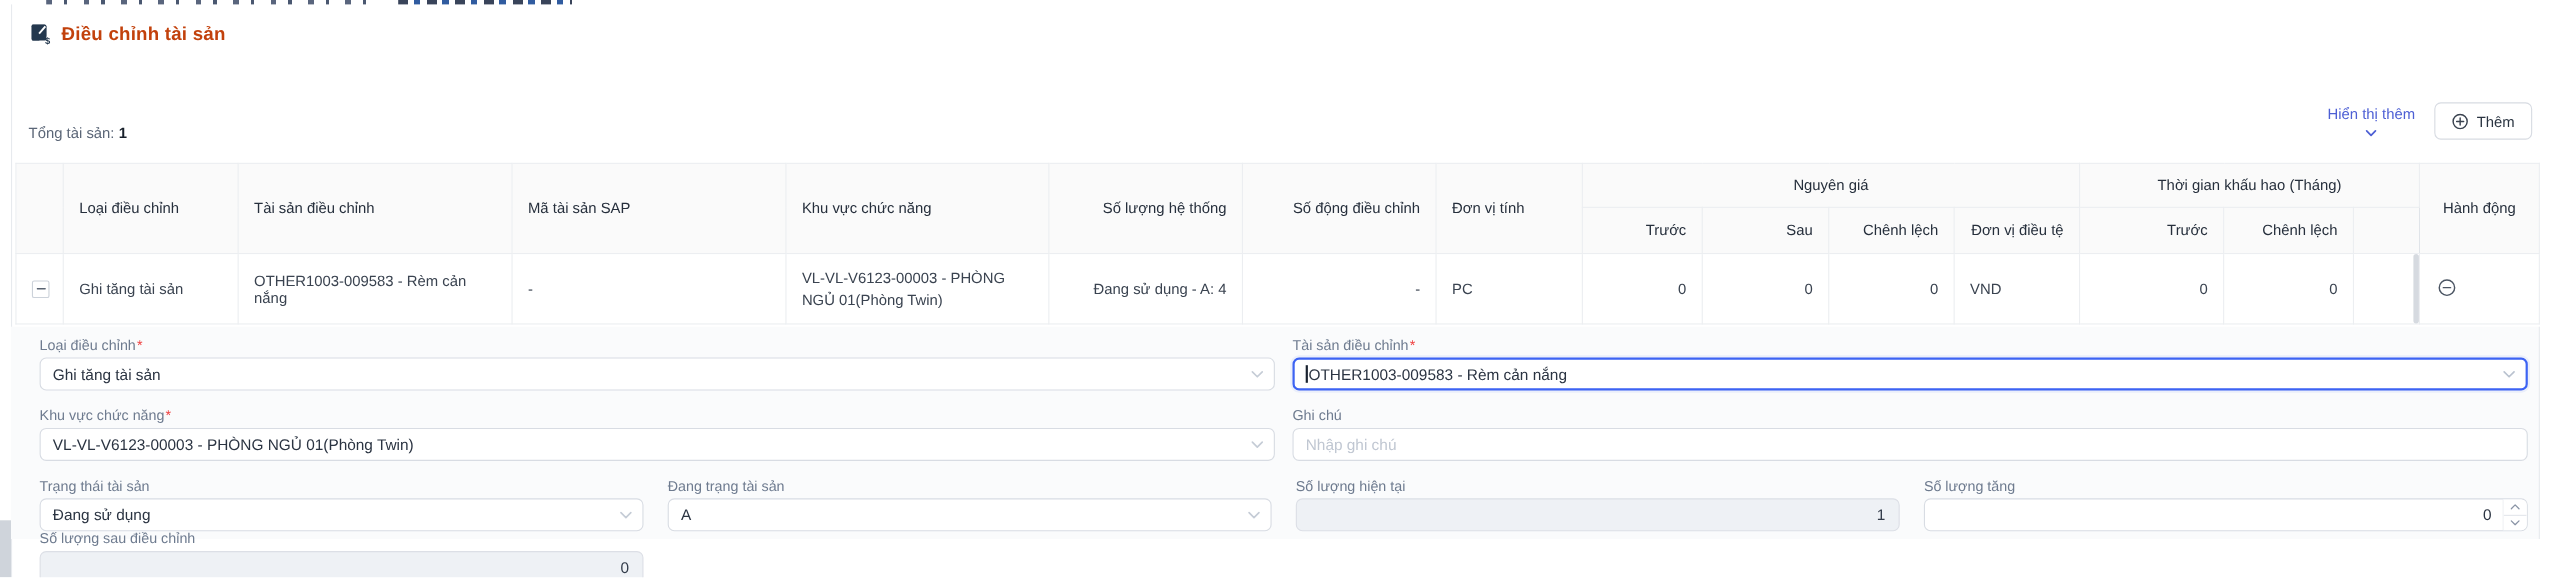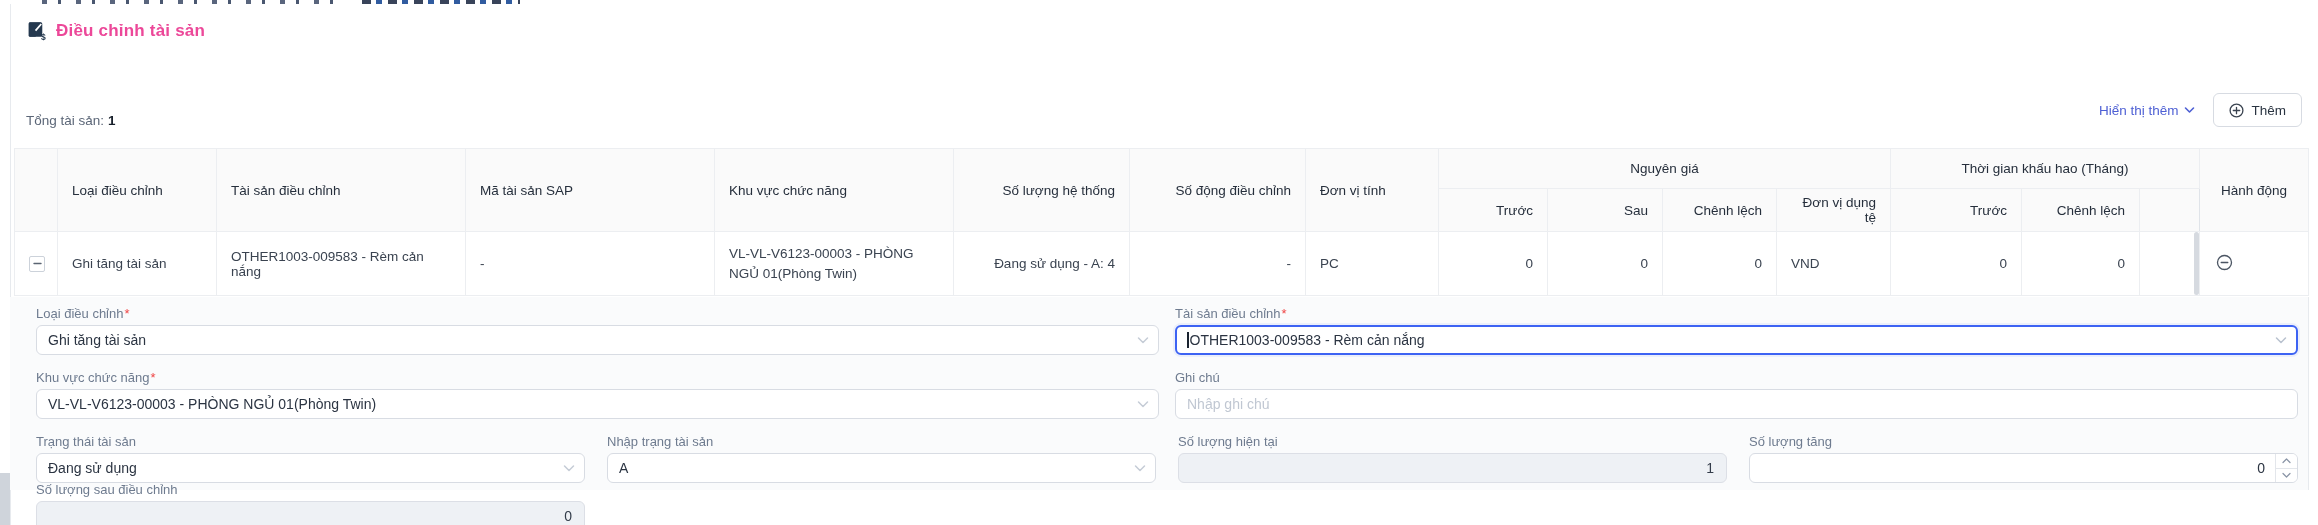--- a/index.html
+++ b/index.html
@@ -13,27 +13,27 @@
 
   
   .clip-frag { position:absolute; top:0; height:4px; opacity:.85; }
   .clip-frag.a { left:42px; width:300px;
     background:repeating-linear-gradient(90deg,#3c4a66 0 5px,transparent 5px 16px,#2a3a57 16px 19px,transparent 19px 34px); }
   .clip-frag.b { left:362px; width:158px;
     background:repeating-linear-gradient(90deg,#16233d 0 9px,transparent 9px 14px,#0c3f8f 14px 20px,transparent 20px 26px); }
 
   
   .page-header { position:absolute; left:26px; top:20px; display:flex; align-items:center; gap:9px; }
-  .page-title { font-size:17px; font-weight:700; color:#ec4899; letter-spacing:.2px; }
+  .page-title { font-size:17px; font-weight:700; color:#c2410c; letter-spacing:.2px; }
 
   
   .total-line { position:absolute; left:26px; top:113px; font-size:13.5px; color:#5b6677; }
   .total-line b { color:#18202b; font-weight:700; margin-left:4px; }
   .toolbar-right { position:absolute; right:16px; top:93px; height:34px; display:flex; align-items:center; gap:18px; }
-  .link-more { display:flex; align-items:center; gap:6px; color:#4d5fd4; font-size:13.5px; cursor:pointer; }
+  .link-more { display:flex; align-items:center; gap:6px; color:#4d5fd4; font-size:13.5px; cursor:pointer;flex-direction:column; }
   .btn { display:flex; align-items:center; gap:7px; height:34px; padding:0 15px; background:#fff;
          border:1px solid #d7dbe2; border-radius:6px; font-size:13.5px; color:#2a3441; cursor:pointer;justify-content:center; }
 
   
   .asset-table { position:absolute; left:14px; top:148px; width:2294px; border-collapse:collapse; table-layout:fixed;
                  font-size:13.5px; background:#fff; }
   .asset-table th, .asset-table td { border:1px solid #eceef1; padding:6px 14px; }
   .asset-table thead th { background:#fafafa; font-weight:400; color:#262f3c; font-size:13.5px; }
   .asset-table thead tr.h1 th { height:40px; }
   .asset-table thead tr.h2 th { height:42px; }
@@ -153,21 +153,21 @@
         <th rowspan="2" class="ar">Số động điều chỉnh</th>
         <th rowspan="2" class="al">Đơn vị tính</th>
         <th colspan="4" class="ac">Nguyên giá</th>
         <th colspan="3" class="ac">Thời gian khấu hao (Tháng)</th>
         <th rowspan="2" class="ac fixed-right">Hành động</th>
       </tr>
       <tr class="h2">
         <th class="ar">Trước</th>
         <th class="ar">Sau</th>
         <th class="ar">Chênh lệch</th>
-        <th class="ar">Đơn vị dụng tệ</th>
+        <th class="ar">Đơn vị điều tệ</th>
         <th class="ar">Trước</th>
         <th class="ar">Chênh lệch</th>
         <th class="spacer-cell"></th>
       </tr>
     </thead>
     <tbody>
       <tr>
         <td class="ac">
           <span class="expand-btn">
             <svg width="9" height="9" viewBox="0 0 9 9">
@@ -261,21 +261,21 @@
         <div class="control">
           <span>Đang sử dụng</span>
           <span class="chev">
             <svg width="12" height="9" viewBox="0 0 12 9">
                 <polyline points="1.5,2 6,6.5 10.5,2" fill="none" stroke="#c5ccd6" stroke-width="1.5" stroke-linecap="round" stroke-linejoin="round"></polyline>
               </svg>
           </span>
         </div>
       </div>
       <div>
-        <div class="f-label">Nhập trạng tài sản</div>
+        <div class="f-label">Đang trạng tài sản</div>
         <div class="control">
           <span>A</span>
           <span class="chev">
             <svg width="12" height="9" viewBox="0 0 12 9">
                 <polyline points="1.5,2 6,6.5 10.5,2" fill="none" stroke="#c5ccd6" stroke-width="1.5" stroke-linecap="round" stroke-linejoin="round"></polyline>
               </svg>
           </span>
         </div>
       </div>
       <div>

